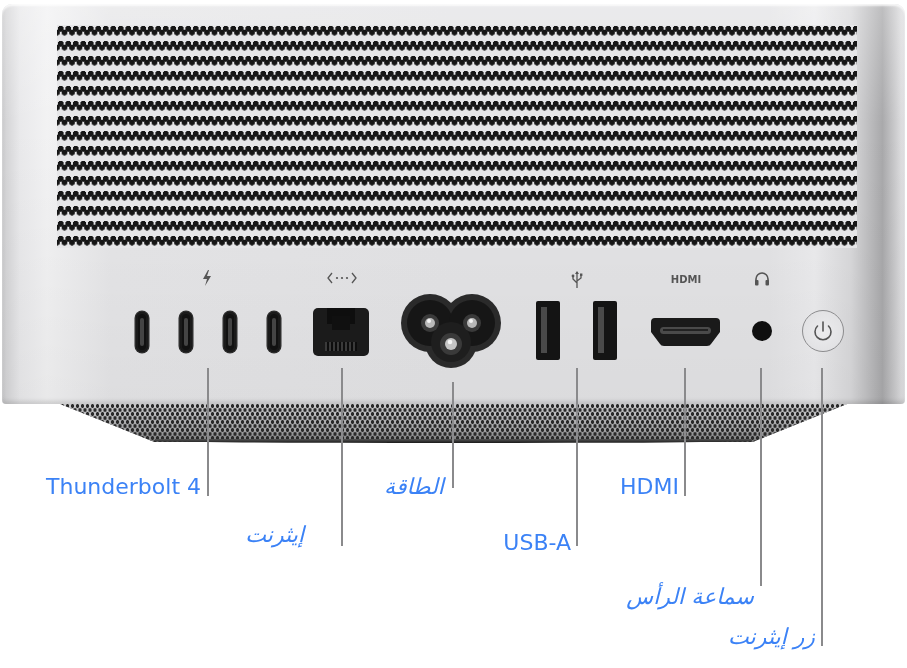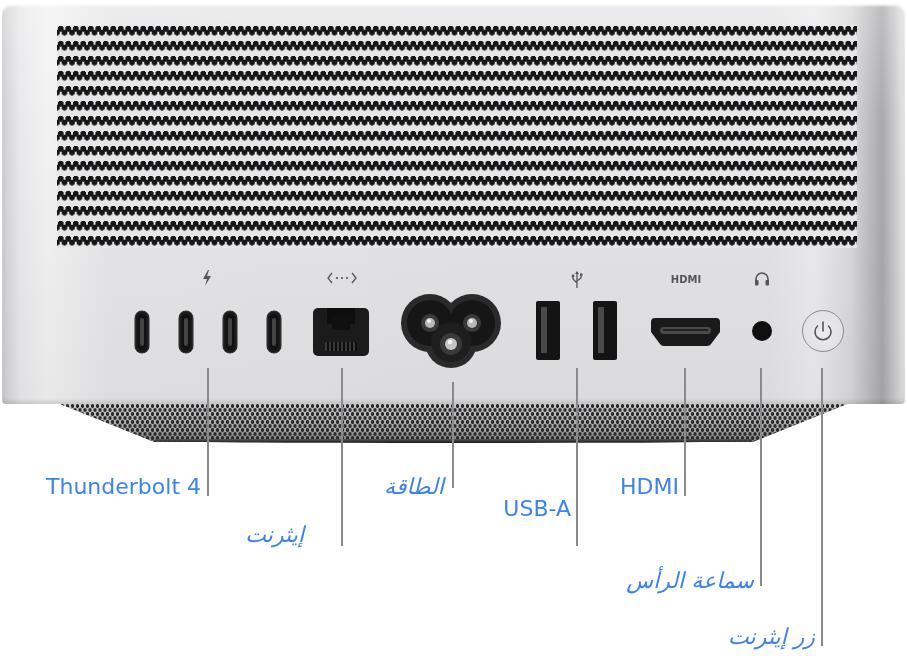--- a/index.html
+++ b/index.html
@@ -180,16 +180,16 @@
 <div class="leader" style="left:341px; top:368px; height:178px;"></div>
 <div class="leader" style="left:452px; top:382px; height:106px;"></div>
 <div class="leader" style="left:576px; top:368px; height:178px;"></div>
 <div class="leader" style="left:684px; top:368px; height:128px;"></div>
 <div class="leader" style="left:760px; top:368px; height:218px;"></div>
 <div class="leader" style="left:821px; top:368px; height:278px;"></div>
 
 <div class="callout" style="right:706px; top:474px;">Thunderbolt 4</div>
 <div class="callout ar" style="right:603px; top:522px;">إيثرنت</div>
 <div class="callout ar" style="right:463px; top:474px;">الطاقة</div>
-<div class="callout" style="right:336px; top:496px;">USB-A</div>
+<div class="callout" style="right:336px; top:530px;">USB-A</div>
 <div class="callout" style="right:228px; top:474px;">HDMI</div>
-<div class="callout ar" style="right:153px; top:568px;">سماعة الرأس</div>
+<div class="callout ar" style="right:153px; top:584px;">سماعة الرأس</div>
 <div class="callout ar" style="right:92px; top:624px;">زر إيثرنت</div>
 
 </body></html>

